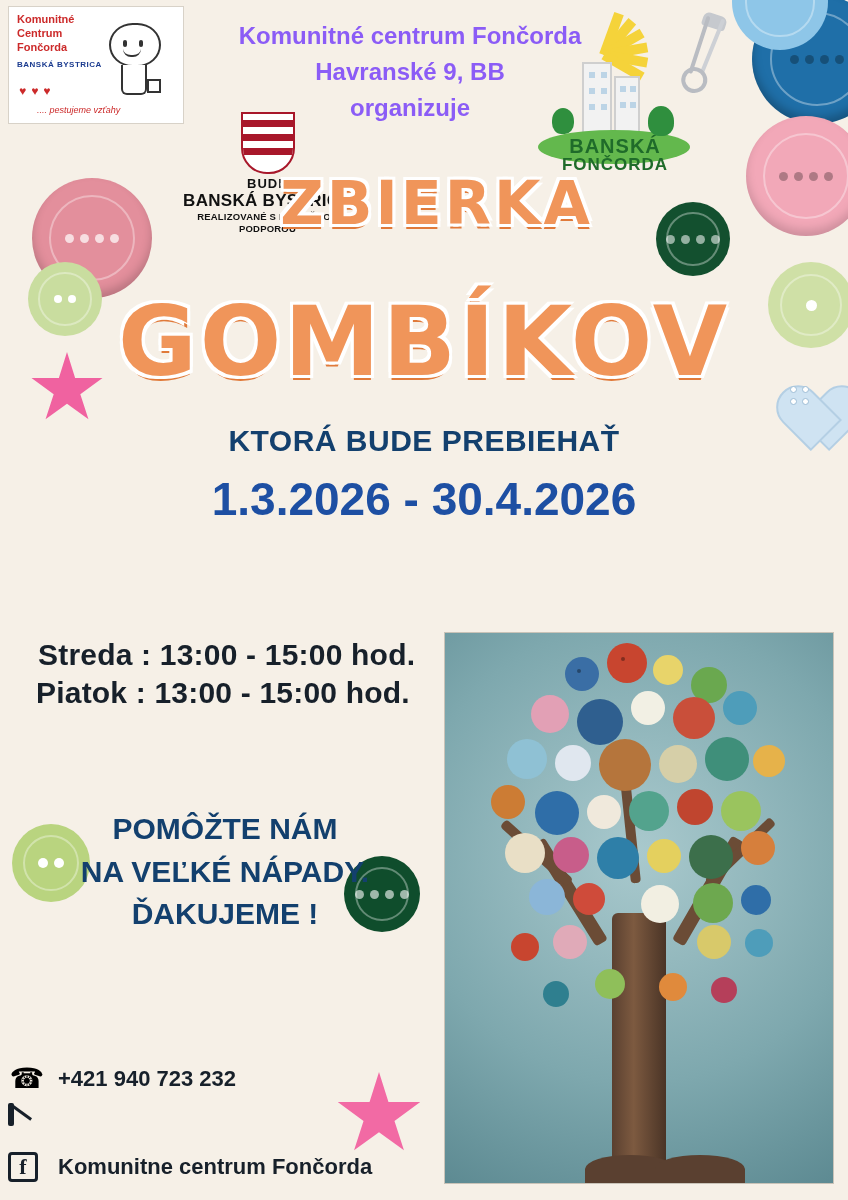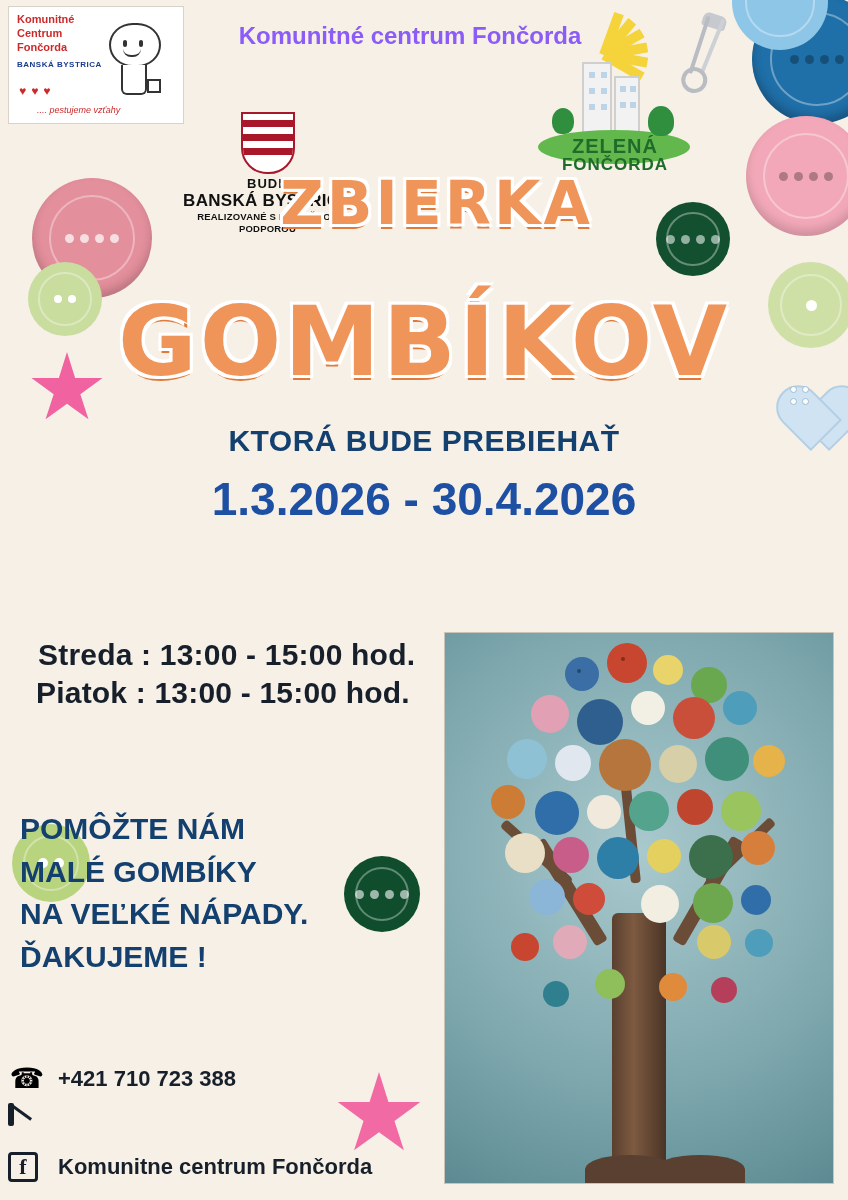--- a/index.html
+++ b/index.html
@@ -204,21 +204,21 @@
     color: #17202a; font-weight: bold; letter-spacing: .2px;
     margin-bottom: 4px;
   }
   .hours .h0 { font-size: 33px; }
   .hours .h1 { font-size: 30px; padding-left: 24px; }
   .hours .h2 { font-size: 30px; padding-left: 22px; }
 
   
   .cta {
     position: absolute; left: 20px; top: 808px; width: 410px;
-    color: #13406e; font-weight: bold;
+    text-align: center; color: #13406e; font-weight: bold;
     font-size: 30px; line-height: 1.42;
   }
 
   
   .contacts { position: absolute; left: 8px; top: 1062px; width: 430px; }
   .contact-row {
     display: flex; align-items: center; gap: 12px; margin-bottom: 10px;
   }
   .contact-row .txt { font-size: 22px; color: #17202a; font-weight: 600; }
   .ic { width: 38px; height: 34px; position: relative; flex: 0 0 38px; }
@@ -379,20 +379,22 @@
         <span class="eye l"></span>
         <span class="eye r"></span>
       <span class="smile"></span>
         <span class="body"></span>
         <span class="bag"></span>
     </div>
   </div>
 
   <div class="header-title">
     <div>Komunitné centrum Fončorda</div>
+    <div>Havranské 9, BB</div>
+    <div>organizuje</div>
   </div>
 
   <div class="logo-mesto">
     <div class="shield">
       <span class="stripe"></span>
         <span class="stripe"></span>
         <span class="stripe"></span>
     </div>
     <div class="m1">BUDE</div>
     <div class="m2">BANSKÁ BYSTRICA</div>
@@ -420,21 +422,21 @@
     <div class="bld" style="left:84px; top:32px; width:26px; height:58px;">
       <i style="left:4px; top:8px;"></i>
         <i style="left:14px; top:8px;"></i>
       <i style="left:4px; top:24px;"></i>
         <i style="left:14px; top:24px;"></i>
     </div>
     <div class="ground"></div>
     <div class="tree" style="left:22px; top:64px;"></div>
     <div class="tree" style="left:118px; top:62px; width:26px; height:30px;"></div>
     <div class="zt">
-      <div class="l1">ZELENÁ</div>
+      <div class="l1">BANSKÁ</div>
       <div class="l2">FONČORDA</div>
     </div>
   </div>
 
   <div class="safety-pin">
     <span class="cap"></span>
       <span class="bar"></span>
       <span class="bar2"></span>
       <span class="ring"></span>
   </div>
@@ -445,29 +447,28 @@
   <div class="subtitle-1">KTORÁ BUDE PREBIEHAŤ</div>
   <div class="dates">1.3.2026 - 30.4.2026</div>
 
   <div class="hours">
     <div class="h1">Streda : 13:00 - 15:00 hod.</div>
     <div class="h2">Piatok : 13:00 - 15:00 hod.</div>
   </div>
 
   <div class="cta">
     <div>POMÔŽTE NÁM</div>
-    <div>MALÉ GOMBÍKY</div>
     <div>NA VEĽKÉ NÁPADY.</div>
     <div>ĎAKUJEME !</div>
   </div>
 
   <div class="contacts">
     <div class="contact-row">
       <span class="ic ic-phone">☎</span>
-      <span class="txt">+421 710 723 388</span>
+      <span class="txt">+421 940 723 232</span>
     </div>
     <div class="contact-row">
       <span class="ic"><span class="ic-mail"></span></span>
     </div>
     <div class="contact-row">
       <span class="ic">
         <span class="ic-fb">f</span>
       </span>
       <span class="txt">Komunitne centrum Fončorda</span>
     </div>

